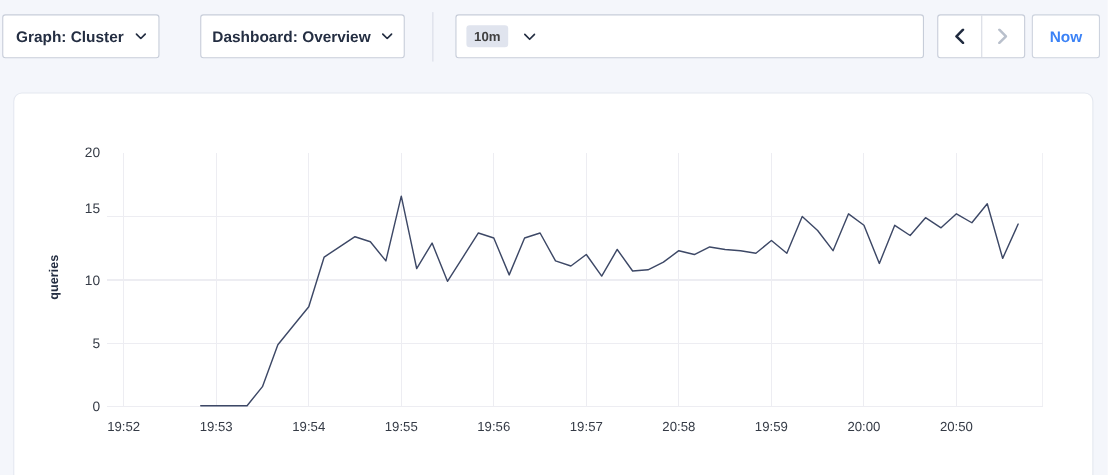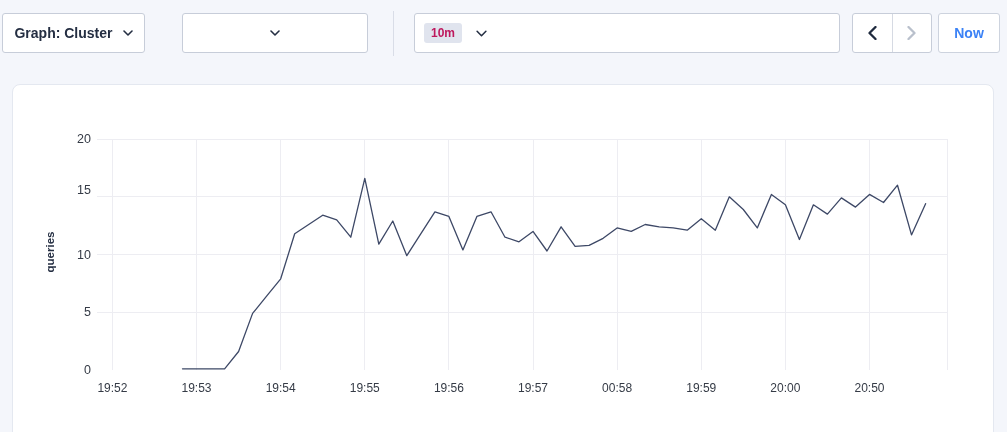--- a/index.html
+++ b/index.html
@@ -14,21 +14,21 @@
     position:absolute;top:13px;height:40px;box-sizing:border-box;
     background:#ffffff;border:1px solid #c7cdd9;border-radius:3px;
     display:flex;align-items:center;justify-content:center;gap:10px;
     color:#242e42;font-size:14px;font-weight:bold;cursor:pointer;
   }
   #graph-btn{left:2px;width:143px;}
   #dashboard-btn{left:182px;width:186px;}
   .toolbar-divider{position:absolute;left:393px;top:11px;width:1px;height:45px;background:#d9dde7;}
   #time-picker{left:414px;width:426px;justify-content:flex-start;padding:0 14px 0 9px;gap:14px;}
   #time-picker .badge{
-    background:#e0e4ee;border-radius:3px;color:#be185d;
+    background:#e0e4ee;border-radius:3px;color:#404040;
     font-size:12px;font-weight:bold;padding:4px 7px;line-height:1;
   }
   #time-picker .tp-label{flex:1;text-align:left;}
   #pager{left:852px;width:80px;padding:0;gap:0;}
   .pager-cell{width:50%;height:100%;display:flex;align-items:center;justify-content:center;}
   .pager-cell.next{border-left:1px solid #d6dae3;}
   #now-btn{left:938px;width:62px;color:#3b82f6;border-color:#cdd3de;cursor:default;}
   .chev{display:block;}
   
   #card{
@@ -62,20 +62,21 @@
 <div>
 
   <div class="btn" id="graph-btn">
     <span>Graph: Cluster</span>
     <svg class="chev" width="10" height="6" viewBox="0 0 10 6">
         <polyline points="1,1 5,5 9,1" fill="none" stroke="#242e42" stroke-width="1.6" stroke-linecap="round" stroke-linejoin="round"></polyline>
       </svg>
   </div>
 
   <div class="btn" id="dashboard-btn">
+    <span>Dashboard: Overview</span>
     <svg class="chev" width="10" height="6" viewBox="0 0 10 6">
         <polyline points="1,1 5,5 9,1" fill="none" stroke="#242e42" stroke-width="1.6" stroke-linecap="round" stroke-linejoin="round"></polyline>
       </svg>
   </div>
 
   <div class="toolbar-divider"></div>
 
   <div class="btn" id="time-picker">
     <span class="badge">10m</span>
     <svg class="chev" width="11" height="7" viewBox="0 0 10 6">
@@ -129,17 +130,17 @@
     <div class="y-tick" style="top: 219.25px;">5</div>
     <div class="y-tick" style="top: 161.5px;">10</div>
     <div class="y-tick" style="top: 97px;">15</div>
     <div class="y-tick" style="top: 46px; text-align: right;">20</div>
     <div class="x-tick" style="left: 99.4217px;">19:52</div>
     <div class="x-tick" style="left: 183.54px;">19:53</div>
     <div class="x-tick" style="left: 267.659px;">19:54</div>
     <div class="x-tick" style="left: 351.778px;">19:55</div>
     <div class="x-tick" style="left: 435.896px;">19:56</div>
     <div class="x-tick" style="left: 520.015px;">19:57</div>
-    <div class="x-tick" style="left: 604.133px;">00:58</div>
+    <div class="x-tick" style="left: 604.133px;">20:58</div>
     <div class="x-tick" style="left: 688.252px;">19:59</div>
     <div class="x-tick" style="left: 772.371px;">20:00</div>
     <div class="x-tick" style="left: 856.489px;">20:50</div>
   </div>
 
 </body></html>

